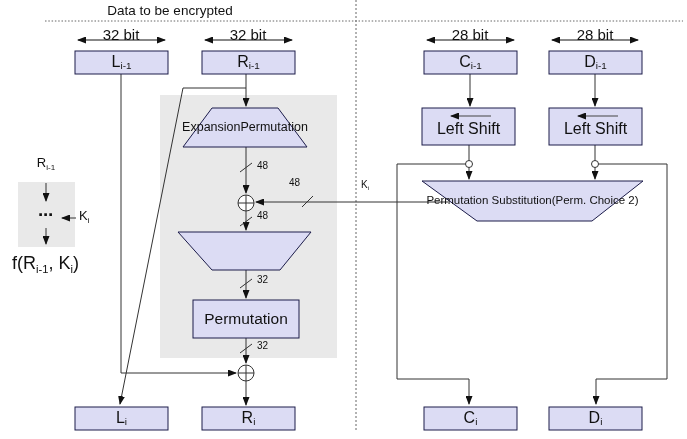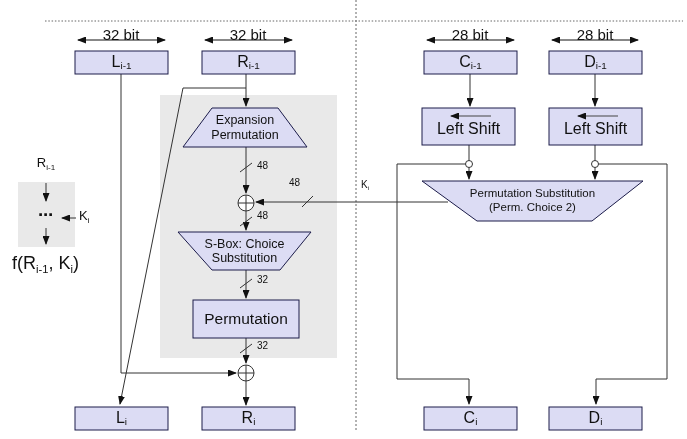--- a/index.html
+++ b/index.html
@@ -2,21 +2,21 @@
 <html><head>
 <meta charset="utf-8">
 <style>
   html,body{margin:0;padding:0;background:#fff;}
   .stage{position:relative;width:687px;height:439px;background:#fff;overflow:hidden;
          font-family:"Liberation Sans","DejaVu Sans",sans-serif;color:#111;}
   .stage svg{position:absolute;left:0;top:0;}
   .lbl{position:absolute;white-space:nowrap;color:#111;line-height:1.15;}
   .ctr{text-align:center;}
   .flexc{display:flex;align-items:center;justify-content:center;}
-  .colc{display:flex;flex-direction:column;align-items:center;justify-content:center;}
+  .colc{display:flex;flex-direction:row;align-items:center;justify-content:center;}
   .sub{font-size:62%;position:relative;top:0.32em;}
   .hdr{font-size:13.5px;}
   .bitw{font-size:15px;}
   .reg-label{font-size:16px;}
   .block-label{font-size:12.5px;}
   .pc-label{font-size:11.5px;}
   .wire-num{font-size:10px;}
   .ls-label{font-size:16px;padding-top:6px;}
   .perm-label{font-size:15.5px;}
   .legend-txt{font-size:13px;}
@@ -97,20 +97,21 @@
     <line x1="302" y1="207" x2="313" y2="196" stroke="#333"></line>
     <line x1="240" y1="226" x2="252" y2="217" stroke="#333"></line>
     <line x1="240" y1="288" x2="252" y2="279" stroke="#333"></line>
     <line x1="240" y1="353" x2="252" y2="344" stroke="#333"></line>
 
     <line x1="46" y1="183" x2="46" y2="201" stroke="#333" marker-end="url(#ah)"></line>
     <line x1="76" y1="218" x2="62" y2="218" stroke="#333" marker-end="url(#ah)"></line>
     <line x1="46" y1="228" x2="46" y2="244" stroke="#333" marker-end="url(#ah)"></line>
   </svg>
 
+  <div class="lbl hdr ctr" style="left:95px;top:3px;width:150px;">Data to be encrypted</div>
 
   <div class="lbl bitw ctr" style="left:91px;top:26px;width:60px;">32 bit</div>
   <div class="lbl bitw ctr" style="left:218px;top:26px;width:60px;">32 bit</div>
   <div class="lbl bitw ctr" style="left:440px;top:26px;width:60px;">28 bit</div>
   <div class="lbl bitw ctr" style="left:565px;top:26px;width:60px;">28 bit</div>
 
   <div class="lbl reg-label flexc" style="left:75px;top:51px;width:93px;height:23px;">
       <span>L</span>
       <span class="sub">i-1</span>
     </div>
@@ -140,24 +141,20 @@
     </div>
   <div class="lbl reg-label flexc" style="left:549px;top:407px;width:93px;height:23px;">
       <span>D</span>
       <span class="sub">i</span>
     </div>
 
   <div class="lbl block-label ctr colc" style="left:183px;top:109px;width:124px;height:37px;">
     <div>Expansion</div>
     <div>Permutation</div>
   </div>
-  <div class="lbl block-label ctr colc" style="left:178px;top:233px;width:133px;height:36px;">
-    <div>S-Box: Choice</div>
-    <div>Substitution</div>
-  </div>
   <div class="lbl perm-label flexc" style="left:193px;top:300px;width:106px;height:38px;">Permutation</div>
   <div class="lbl ls-label flexc" style="left:422px;top:108px;width:93px;height:30px;">Left Shift</div>
   <div class="lbl ls-label flexc" style="left:549px;top:108px;width:93px;height:30px;">Left Shift</div>
   <div class="lbl pc-label ctr colc" style="left:422px;top:184px;width:221px;height:33px;">
     <div>Permutation Substitution</div>
     <div>(Perm. Choice 2)</div>
   </div>
 
   <div class="lbl wire-num" style="left:257px;top:160px;">48</div>
   <div class="lbl wire-num" style="left:289px;top:177px;">48</div>

